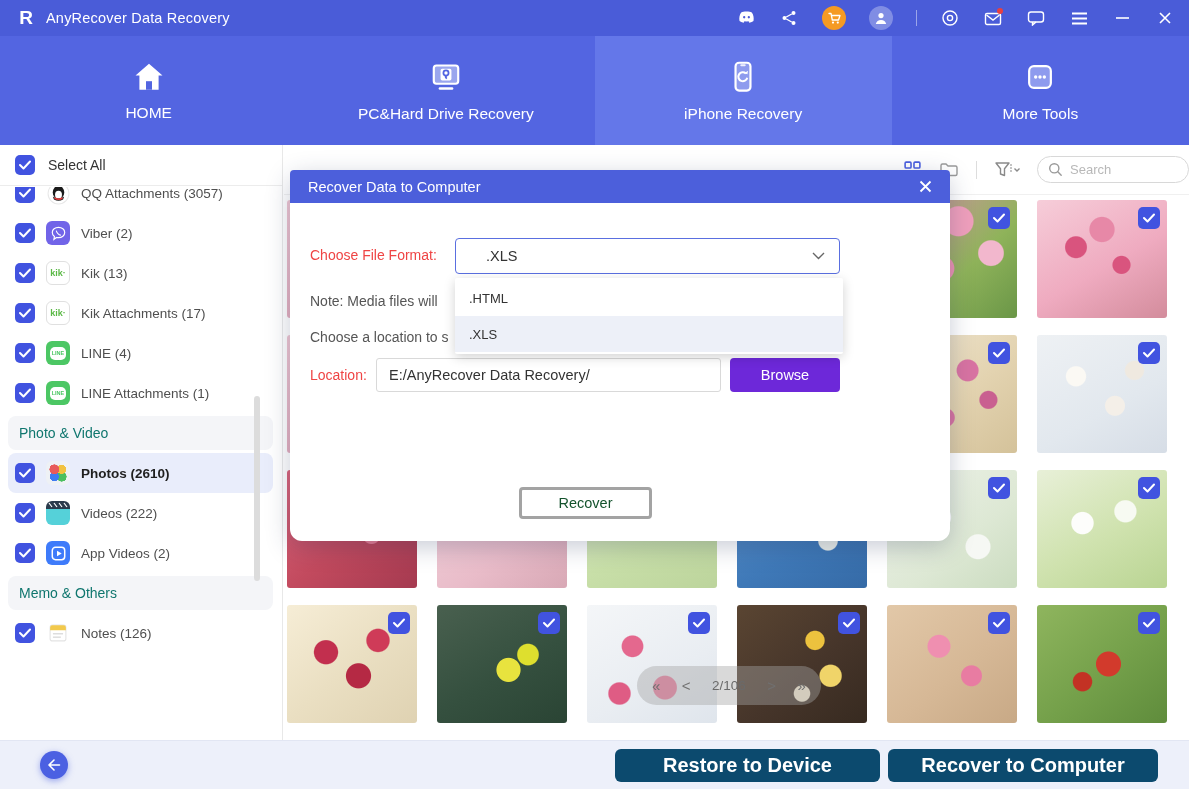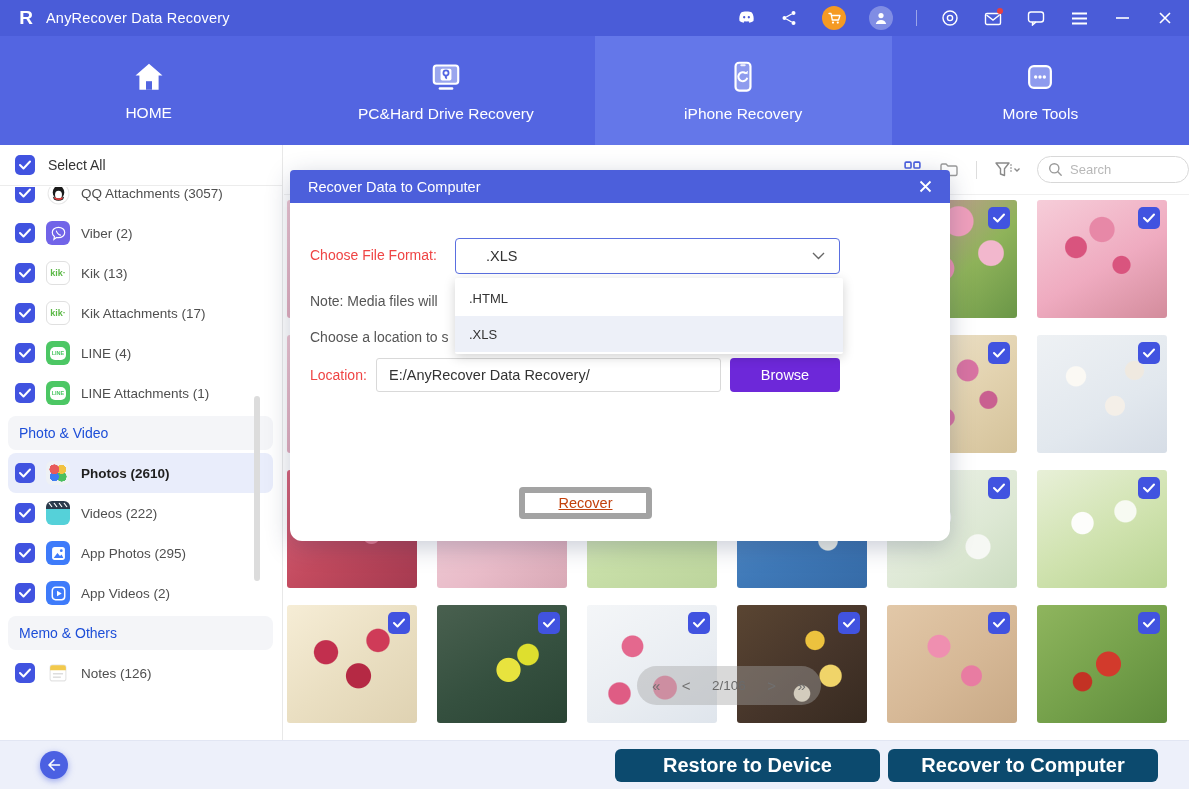--- a/index.html
+++ b/index.html
@@ -32,21 +32,21 @@
              border-right:1px solid #e8e8e8; }
   .select-all { height:41px; display:flex; align-items:center; gap:13px; padding-left:15px;
                 border-bottom:1px solid #ececec; font-size:14px; color:#333; }
   .sidebar-list { position:absolute; top:42px; left:0; right:1px; bottom:0; overflow:hidden; }
   .side-item { height:40px; display:flex; align-items:center; gap:11px; padding:0 10px 0 15px; cursor:pointer; }
   .side-item:first-child { margin-top:-14px; }
   .side-item.selected { background:#e9edfb; border-radius:8px; margin:0 8px; padding-left:7px; }
   .side-item.selected .side-label { color:#1f1f1f; font-weight:bold; }
   .side-label { font-size:13.5px; color:#4f4f4f; white-space:nowrap; }
   .side-header { height:34px; margin:3px 8px; background:#f4f5f8; border-radius:8px;
-                 display:flex; align-items:center; padding-left:11px; font-size:14px; color:#1d4ed8; }
+                 display:flex; align-items:center; padding-left:11px; font-size:14px; color:#0f766e; }
   .cbx { width:20px; height:20px; border-radius:5px; background:#4153e0; flex:none;
          display:flex; align-items:center; justify-content:center; cursor:pointer; }
   .si { width:24px; height:24px; flex:none; display:flex; align-items:center; justify-content:center; }
   .sq { border-radius:6px; }
   .kik-sq { background:#fff; border:1px solid #e0e0e0; color:#5bb946; font-weight:bold; font-size:9px; }
   .line-bubble { width:16px; height:13px; background:#fff; border-radius:5px; display:flex; align-items:center;
                  justify-content:center; color:#4cc764; font-size:5.5px; font-weight:bold; }
   .photos-ic { background:
       radial-gradient(circle at 35% 35%, #e85b5b 0 22%, rgba(0,0,0,0) 23%),
       radial-gradient(circle at 65% 35%, #f2c23e 0 20%, rgba(0,0,0,0) 21%),
@@ -100,22 +100,22 @@
   .dd-opt.sel { background:#edf0f8; }
   .note-frag { position:absolute; left:20px; top:123px; font-size:14px; color:#555; z-index:11; }
   .loc-frag  { position:absolute; left:20px; top:159px; font-size:14px; color:#555; z-index:11; }
   .loc-input { position:absolute; left:86px; top:188px; width:345px; height:34px; border:1px solid #d9d9d9;
                border-radius:3px; font-size:14.5px; color:#333; padding:0 12px;
                font-family:"Liberation Sans", sans-serif; outline:none; }
   .browse-btn { position:absolute; left:440px; top:188px; width:110px; height:34px; background:#6d28d9;
                 color:#fff; font-size:14.5px; border:none; border-radius:4px; cursor:pointer;
                 font-family:"Liberation Sans", sans-serif; }
   .recover-btn { position:absolute; left:229px; top:317px; width:133px; height:32px; background:#fff;
-                 border:6px solid #a3a3a3; border-radius:4px; color:#c2410c; font-size:14.5px; cursor:pointer;
-                 font-family:"Liberation Sans", sans-serif;text-decoration:underline; }
+                 border:3px solid #a3a3a3; border-radius:4px; color:#14532d; font-size:14.5px; cursor:pointer;
+                 font-family:"Liberation Sans", sans-serif; }
 
   
   .footer { position:absolute; left:0; right:0; bottom:0; height:49px; background:#edf0fa;
             border-top:1px solid #e2e6f3; z-index:3; }
   .back-btn { position:absolute; left:40px; top:10px; width:28px; height:28px; border-radius:50%;
               background:#4b60e2; color:#fff; display:flex; align-items:center; justify-content:center;
               font-size:15px; cursor:pointer; box-shadow:0 2px 6px rgba(75,96,226,.5); }
   .foot-btn { position:absolute; top:8px; height:33px; background:#0c4a6e; border:none; border-radius:6px;
               color:#fff; font-size:20px; font-weight:bold; cursor:pointer;
               font-family:"Liberation Sans", sans-serif; }
@@ -340,35 +340,20 @@
           <span class="side-label">Videos (222)</span>
         </div>
         <div class="side-item">
           <span class="cbx">
             <svg viewBox="0 0 12 10" width="12" height="10">
               <path d="M1 5 L4.5 8.5 L11 1.5" stroke="#fff" stroke-width="2" fill="none" stroke-linecap="round" stroke-linejoin="round"></path>
             </svg>
           </span>
           <span class="si sq" style="background:#3e7bfa">
             <svg width="15" height="15" viewBox="0 0 14 14">
-              <rect x="1" y="1" width="12" height="12" rx="2.5" fill="#fff"></rect>
-              <circle cx="9.6" cy="4.4" r="1.3" fill="#3e7bfa"></circle>
-              <path d="M2.5 11.2 L6 6.5 L8.4 9.4 L9.9 7.9 L11.5 11.2 Z" fill="#3e7bfa"></path>
-            </svg>
-          </span>
-          <span class="side-label">App Photos (295)</span>
-        </div>
-        <div class="side-item">
-          <span class="cbx">
-            <svg viewBox="0 0 12 10" width="12" height="10">
-              <path d="M1 5 L4.5 8.5 L11 1.5" stroke="#fff" stroke-width="2" fill="none" stroke-linecap="round" stroke-linejoin="round"></path>
-            </svg>
-          </span>
-          <span class="si sq" style="background:#3e7bfa">
-            <svg width="15" height="15" viewBox="0 0 14 14">
               <rect x="1.2" y="1.2" width="11.6" height="11.6" rx="3" fill="none" stroke="#fff" stroke-width="1.4"></rect>
               <path d="M5.6 4.4 L10 7 L5.6 9.6 Z" fill="#fff"></path>
             </svg>
           </span>
           <span class="side-label">App Videos (2)</span>
         </div>
         <div class="side-header">Memo &amp; Others</div>
         <div class="side-item">
           <span class="cbx">
             <svg viewBox="0 0 12 10" width="12" height="10">

